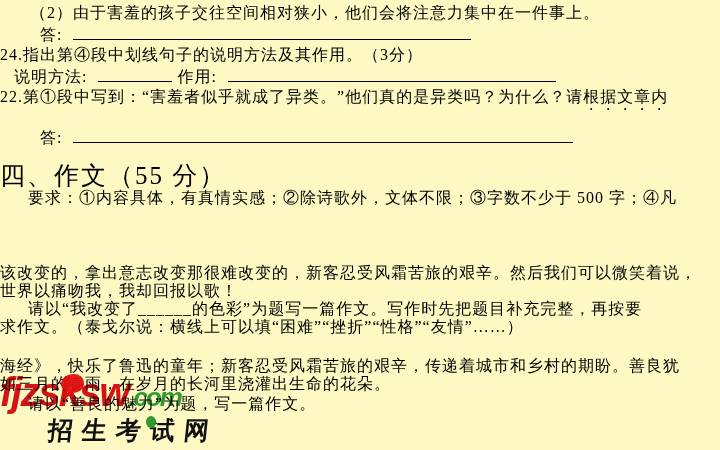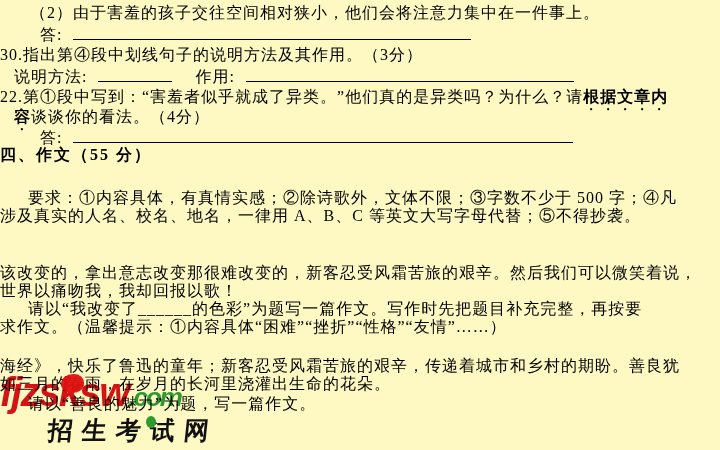--- a/index.html
+++ b/index.html
@@ -19,30 +19,30 @@
     line-height:18px;
     z-index:2;
   }
   .blank{
     display:inline-block;
     border-bottom:1px solid #000;
     height:14px;
     vertical-align:baseline;
   }
   .section-title{
-    font-size:16px;
-    font-weight:bold;
+    font-size:25px;
+    font-weight:normal;
     letter-spacing:2px;
+    margin-top:21px;
   }
   .emph{
     -webkit-text-emphasis:filled dot #000;
     -webkit-text-emphasis-position:under right;
     text-emphasis:filled dot #000;
     text-emphasis-position:under right;
-    font-weight:bold;
   }
   
   .wm-site{
     position:absolute;
     left:0px;top:372px;
     z-index:1;
     font-family:"Liberation Sans","DejaVu Sans",sans-serif;
     font-style:italic;
     font-weight:bold;
     font-size:40px;
@@ -86,50 +86,46 @@
 
 <div class="page">
 
   <div class="line" style="left:30px;top:4px">（2）由于害羞的孩子交往空间相对狭小，他们会将注意力集中在一件事上。</div>
 
   <div class="line" style="left:40px;top:25px">
     <span>答:</span>
     <span class="blank" style="width:398px;margin-left:6px"></span>
   </div>
 
-  <div class="line" style="left:0px;top:46px">30.指出第④段中划线句子的说明方法及其作用。（3分）</div>
+  <div class="line" style="left:0px;top:46px">24.指出第④段中划线句子的说明方法及其作用。（3分）</div>
 
   <div class="line" style="left:14px;top:67px">
     <span>说明方法:</span>
     <span class="blank" style="width:74px;margin-left:6px"></span>
-    <span style="margin-left:18px">作用:</span>
+    <span style="">作用:</span>
     <span class="blank" style="width:328px;margin-left:6px"></span>
   </div>
 
   <div class="line" style="left:0px;top:88px">
     <span>22.第①段中写到：“害羞者似乎就成了异类。”他们真的是异类吗？为什么？请</span><span class="emph">根据文章内</span>
-  </div>
-  <div class="line" style="left:14px;top:108px">
-    <span class="emph">容</span><span>谈谈你的看法。（4分）</span>
   </div>
 
   <div class="line" style="left:40px;top:128px">
     <span>答:</span>
     <span class="blank" style="width:500px;margin-left:6px"></span>
   </div>
 
   <div class="line section-title" style="left:0px;top:146px">四、作文（55 分）</div>
 
   <div class="line" style="left:28px;top:189px">要求：①内容具体，有真情实感；②除诗歌外，文体不限；③字数不少于 500 字；④凡</div>
-  <div class="line" style="left:0px;top:207px">涉及真实的人名、校名、地名，一律用 A、B、C 等英文大写字母代替；⑤不得抄袭。</div>
 
   <div class="line" style="left:0px;top:264px">该改变的，拿出意志改变那很难改变的，新客忍受风霜苦旅的艰辛。然后我们可以微笑着说，</div>
   <div class="line" style="left:28px;top:300px">请以“我改变了______的色彩”为题写一篇作文。写作时先把题目补充完整，再按要</div>
   <div class="line" style="left:0px;top:282px">世界以痛吻我，我却回报以歌！</div>
-  <div class="line" style="left:0px;top:318px">求作文。（温馨提示：①内容具体“困难”“挫折”“性格”“友情”……）</div>
+  <div class="line" style="left:0px;top:318px">求作文。（泰戈尔说：横线上可以填“困难”“挫折”“性格”“友情”……）</div>
 
   <div class="line" style="left:0px;top:357px">海经》，快乐了鲁迅的童年；新客忍受风霜苦旅的艰辛，传递着城市和乡村的期盼。善良犹</div>
   <div class="line" style="left:0px;top:375px">如三月的春雨，在岁月的长河里浇灌出生命的花朵。</div>
   <div class="line" style="left:28px;top:395px">请以“善良的魅力”为题，写一篇作文。</div>
 
   <div class="wm-site">
     <span class="wm-red">fjzsksw</span><span class="wm-green">.com</span>
   </div>
   <div class="wm-name">招生考试网</div>
   <div class="red-blob"></div>

